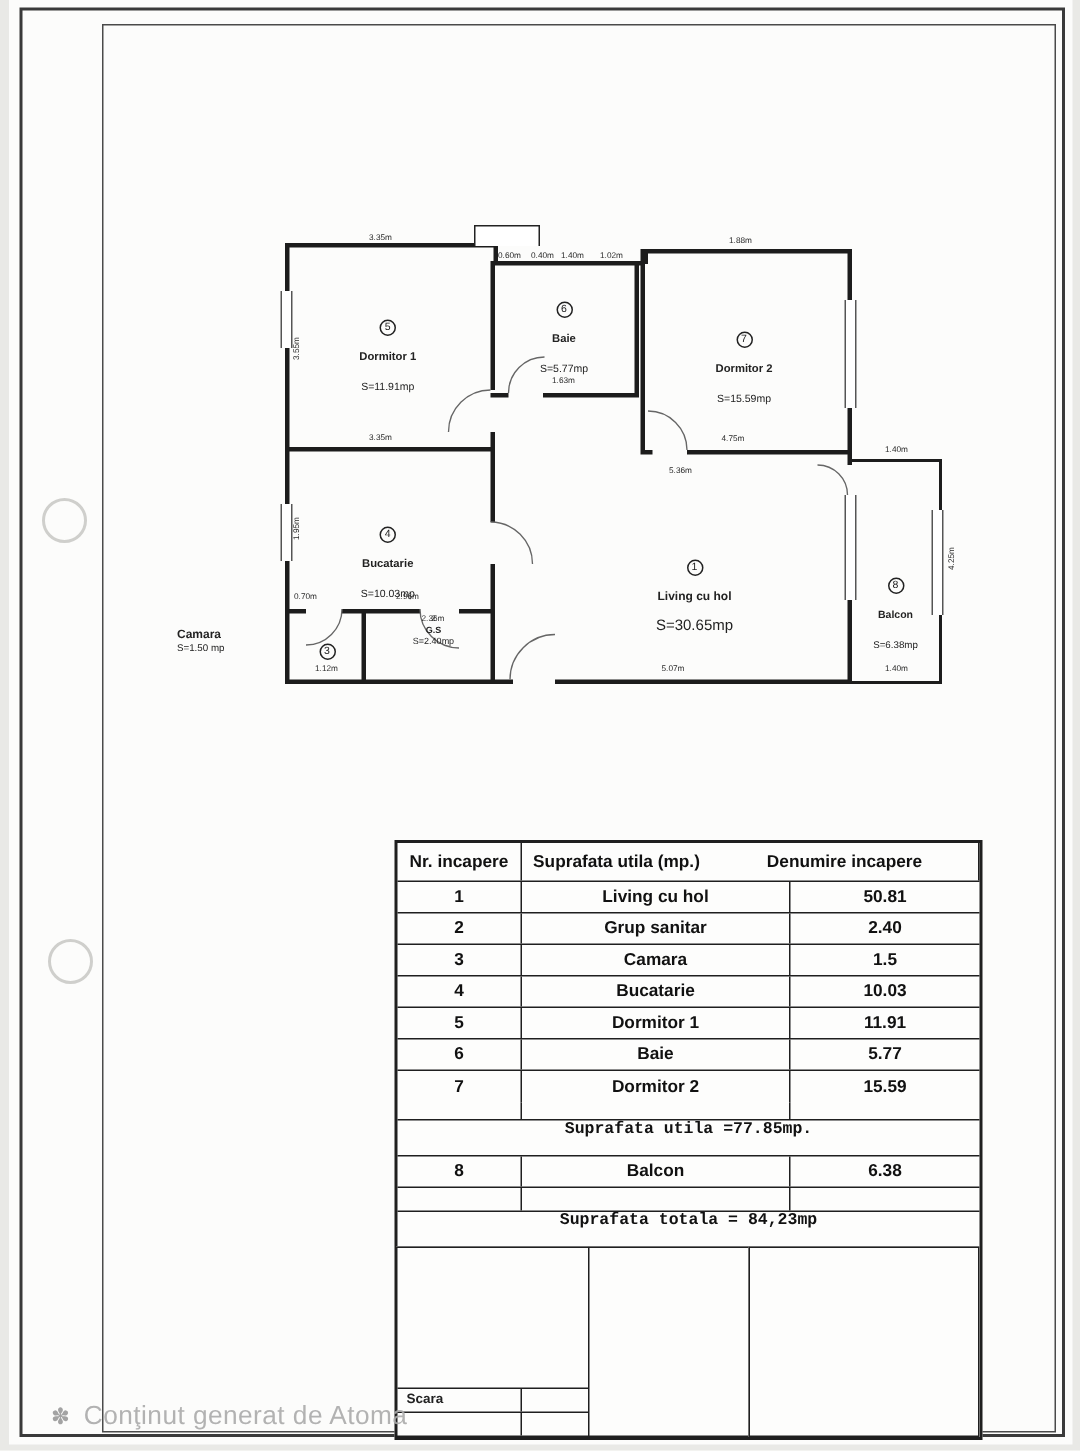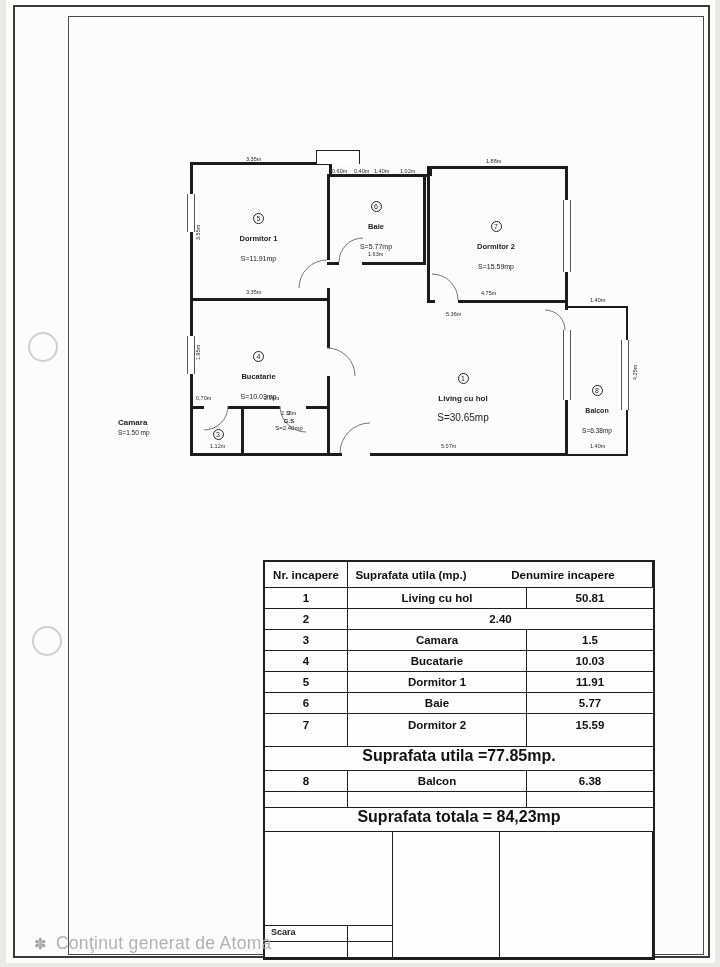--- a/index.html
+++ b/index.html
@@ -38,21 +38,21 @@
   .side-label .rarea { font-size:6.5px; margin-top:2px; }
 
   
   .tbl { position:absolute; left:263px; top:560px; width:392px; border:2px solid #1f1f1f; background:#fdfdfc; font-weight:600; color:#111; }
   .tr { display:flex; border-bottom:1.4px solid #1f1f1f; align-items:flex-start; }
   .tr:last-child { border-bottom:none; }
   .th { height:26px; font-size:11.5px; }
   .rowh { height:21px; font-size:11.5px; }
   .empty12 { height:12px; }
   .empty16 { height:16px; }
-  .merged { height:24px; justify-content:center; font-size:16px; }
+  .merged { height:24px; justify-content:center; font-size:11px;font-family:Liberation Mono, monospace; }
   .td { height:100%; display:flex; align-items:center; justify-content:center; text-align:center; }
   .c1 { width:83px; border-right:1.4px solid #1f1f1f; }
   .c2 { width:179px; border-right:1.4px solid #1f1f1f; }
   .c3 { flex:1; }
 
   
   .cart { display:flex; height:126px; align-items:stretch; }
   .cart-box { border:1.5px solid #1f1f1f; margin:-1px 0 0 -1px; background:#fdfdfc; position:relative;padding-left:32px; }
   .cart-left { width:129px; }
   .cart-mid { width:108px; }
@@ -203,20 +203,21 @@
   </div>
 
   <div>
       <div class="tr rowh">
         <div class="td c1">1</div>
         <div class="td c2">Living cu hol</div>
         <div class="td c3">50.81</div>
       </div>
       <div class="tr rowh">
         <div class="td c1">2</div>
+        <div class="td c2">Grup sanitar</div>
         <div class="td c3">2.40</div>
       </div>
       <div class="tr rowh">
         <div class="td c1">3</div>
         <div class="td c2">Camara</div>
         <div class="td c3">1.5</div>
       </div>
       <div class="tr rowh">
         <div class="td c1">4</div>
         <div class="td c2">Bucatarie</div>

